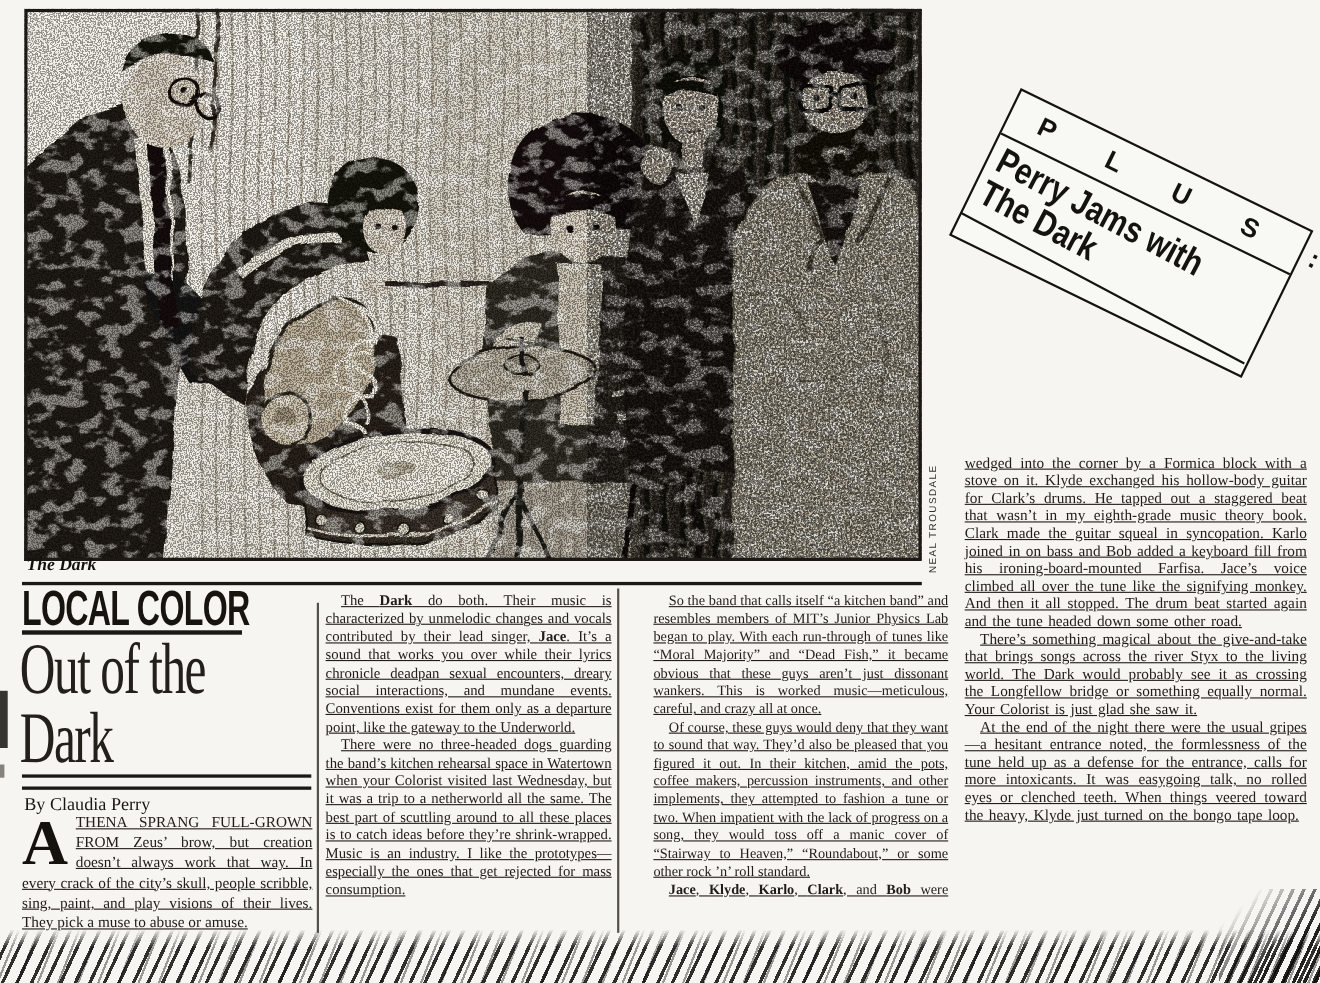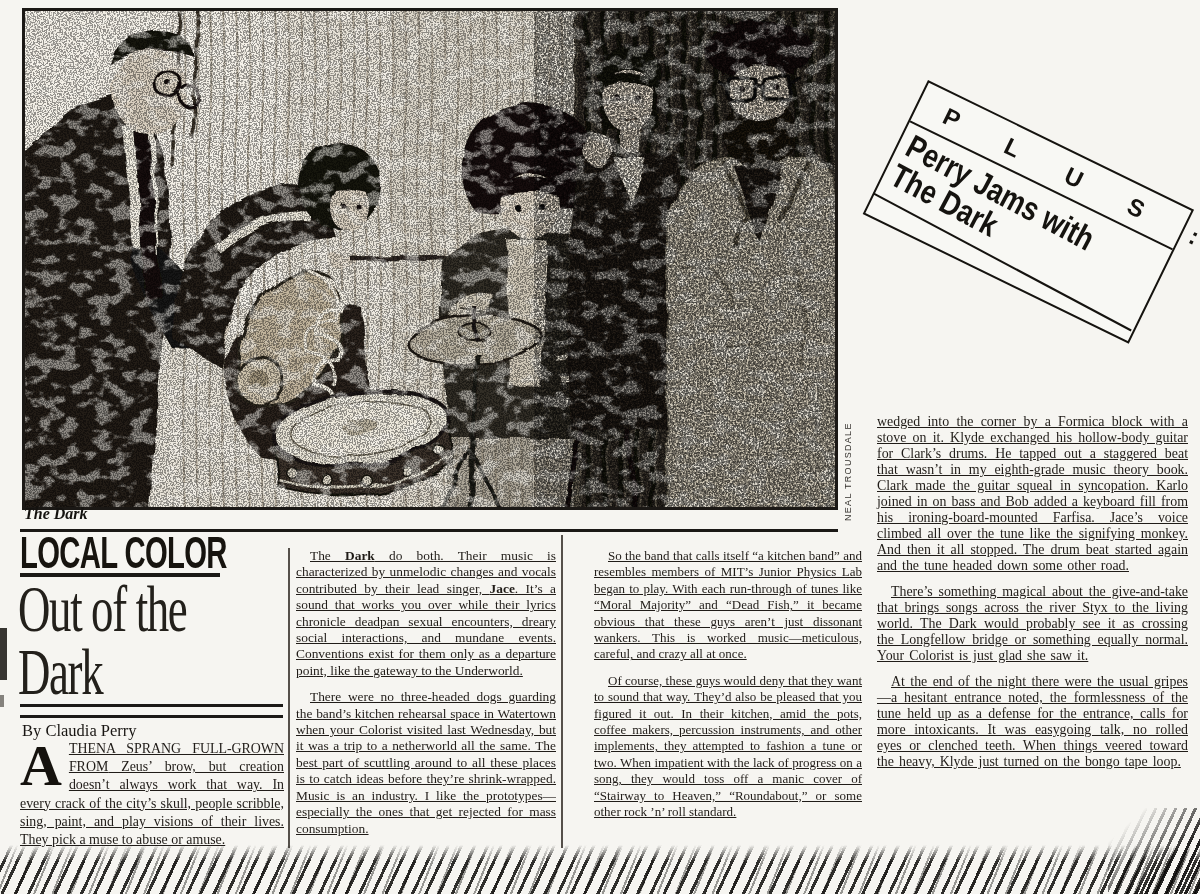--- a/index.html
+++ b/index.html
@@ -25,21 +25,21 @@
   
   #kicker{left:20px;top:533px;font:700 45px/40px "Liberation Sans",sans-serif;color:#17140f;
           transform:scaleX(.65);transform-origin:0 0;letter-spacing:-1px;white-space:nowrap;}
   #headline{left:18px;top:577px;font:400 66px/63px "Liberation Serif",serif;color:#23201b;
             transform:scaleX(.68);transform-origin:0 0;letter-spacing:-2px;white-space:nowrap;}
   #byline{left:22px;top:721px;font:16.5px "Liberation Serif",serif;color:#181512;text-align:right;}
 
   
   .col{text-align:justify;color:#201c18;}
   .col p{margin:0;text-decoration:underline;}
-  .col p.ind{text-indent:14px;margin-top:10px;}
+  .col p.ind{text-indent:14px;}
   .col b{font-weight:700;}
   #col1{left:20px;top:740px;width:264px;font-size:13.9px;line-height:18.2px;}
   #col2{left:296px;top:538px;width:260px;font-size:13.4px;line-height:16.4px;}
   #col3{left:594px;top:538px;width:268px;font-size:13px;line-height:16.4px;}
   #col4{left:877px;top:414px;width:311px;font-size:13.9px;line-height:16px;word-spacing:1.5px;}
   #dropcap{float:left;font:700 58px/46px "Liberation Serif",serif;color:#15120e;
            margin:3px 7px 0 0;}
   .force-just{text-align-last:justify;}
 
   
@@ -267,20 +267,21 @@
   </div>
 
   <div class="abs col" id="col2">
     <p class="ind"><span>The </span><b>Dark</b><span> do both. Their music is characterized by unmelodic changes and vocals contributed by their lead singer, </span><b>Jace</b><span>. It’s a sound that works you over while their lyrics chronicle deadpan sexual encounters, dreary social interactions, and mundane events. Conventions exist for them only as a departure point, like the gateway to the Underworld.</span></p>
     <p class="ind"><span>There were no three-headed dogs guarding the band’s kitchen rehearsal space in Watertown when your Colorist visited last Wednesday, but it was a trip to a netherworld all the same. The best part of scuttling around to all these places is to catch ideas before they’re shrink-wrapped. Music is an industry. I like the prototypes—especially the ones that get rejected for mass consumption.</span></p>
   </div>
 
   <div class="abs col" id="col3">
     <p class="ind"><span>So the band that calls itself “a kitchen band” and resembles members of MIT’s Junior Physics Lab began to play. With each run-through of tunes like “Moral Majority” and “Dead Fish,” it became obvious that these guys aren’t just dissonant wankers. This is worked music—meticulous, careful, and crazy all at once.</span></p>
     <p class="ind"><span>Of course, these guys would deny that they want to sound that way. They’d also be pleased that you figured it out. In their kitchen, amid the pots, coffee makers, percussion instruments, and other implements, they attempted to fashion a tune or two. When impatient with the lack of progress on a song, they would toss off a manic cover of “Stairway to Heaven,” “Roundabout,” or some other rock ’n’ roll standard.</span></p>
+    <p class="ind force-just"><b>Jace</b><span>, </span><b>Klyde</b><span>, </span><b>Karlo</b><span>, </span><b>Clark</b><span>, and </span><b>Bob</b><span> were</span></p>
   </div>
 
   <div class="abs col" id="col4">
     <p><span>wedged into the corner by a Formica block with a stove on it. Klyde exchanged his hollow-body guitar for Clark’s drums. He tapped out a staggered beat that wasn’t in my eighth-grade music theory book. Clark made the guitar squeal in syncopation. Karlo joined in on bass and Bob added a keyboard fill from his ironing-board-mounted Farfisa. Jace’s voice climbed all over the tune like the signifying monkey. And then it all stopped. The drum beat started again and the tune headed down some other road.</span></p>
     <p class="ind"><span>There’s something magical about the give-and-take that brings songs across the river Styx to the living world. The Dark would probably see it as crossing the Longfellow bridge or something equally normal. Your Colorist is just glad she saw it.</span></p>
     <p class="ind"><span>At the end of the night there were the usual gripes—a hesitant entrance noted, the formlessness of the tune held up as a defense for the entrance, calls for more intoxicants. It was easygoing talk, no rolled eyes or clenched teeth. When things veered toward the heavy, Klyde just turned on the bongo tape loop.</span></p>
   </div>
 
   <div class="abs" id="smudge"></div>
   <div class="abs" id="smudge2"></div>

